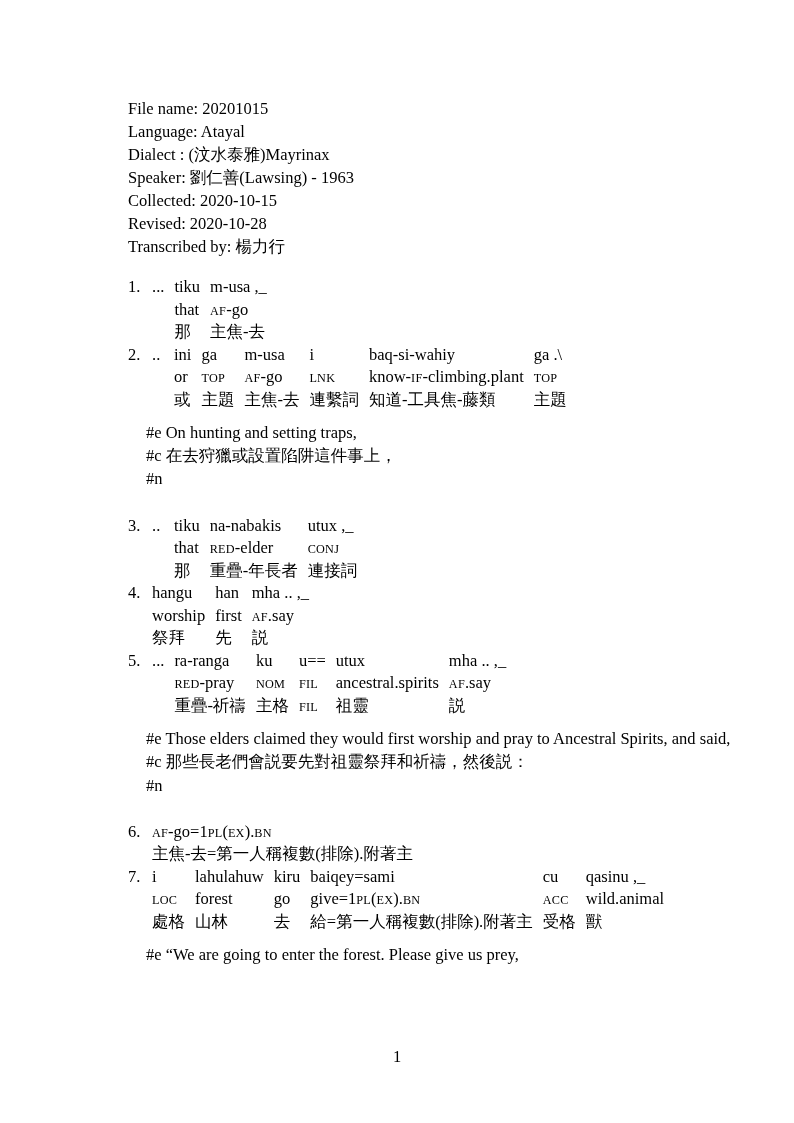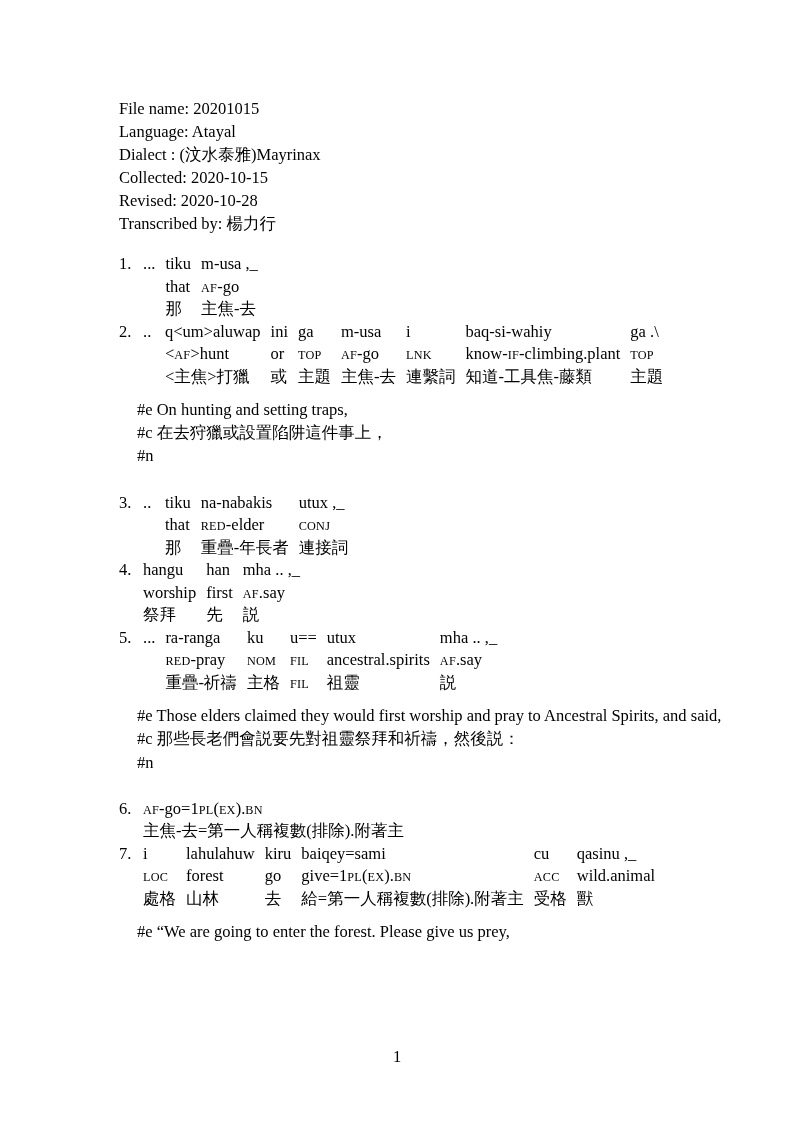--- a/index.html
+++ b/index.html
@@ -3,21 +3,21 @@
 <meta charset="utf-8">
 <style>
   html, body { margin: 0; padding: 0; }
   body {
     width: 794px; height: 1123px;
     background: #ffffff; color: #000000;
     font-family: "Liberation Serif", "DejaVu Serif", serif;
     font-size: 16.5px;
     position: relative; overflow: hidden;
   }
-  .page { position: absolute; inset: 0; padding-top: 97px; box-sizing: border-box; }
+  .page { position: absolute; inset: 0; padding-top: 97px; box-sizing: border-box; padding-left: 9px; }
 
   
   .meta { margin-left: 119px; margin-bottom: 18px; }
   .meta-line { line-height: 23px; white-space: pre; }
 
   
   .example { display: flex; align-items: flex-start; gap: 10px; margin-left: 119px; }
   .ex-num  { min-width: 14px; }
   .ex-prefix { min-width: 12px; }
   .word {}
@@ -32,20 +32,21 @@
   .pagenum { position: absolute; top: 1046px; left: 0; right: 0; text-align: center; line-height: 22px; }
 </style>
 </head>
 <body>
 
 <div class="page">
   <header class="meta" id="meta">
       <div class="meta-line">File name: 20201015</div>
       <div class="meta-line">Language: Atayal</div>
       <div class="meta-line">Dialect : (汶水泰雅)Mayrinax</div>
+      <div class="meta-line">Speaker: 劉仁善(Lawsing) - 1963</div>
       <div class="meta-line">Collected: 2020-10-15</div>
       <div class="meta-line">Revised: 2020-10-28</div>
       <div class="meta-line">Transcribed by: 楊力行</div>
     </header>
   <main id="content">
       <div class="example">
         <div class="ex-num">
           <div class="t1">1.</div>
         </div>
         <div class="ex-prefix">
@@ -63,25 +64,20 @@
         </div>
       </div>
       <div class="example">
         <div class="ex-num">
           <div class="t1">2.</div>
         </div>
         <div class="ex-prefix">
           <div class="t1">..</div>
         </div>
         <div class="word">
-          <div class="t1">q&lt;um&gt;aluwap</div>
-          <div class="t2">&lt;<span class="sc">AF</span>&gt;hunt</div>
-          <div class="t3">&lt;主焦&gt;打獵</div>
-        </div>
-        <div class="word">
           <div class="t1">ini</div>
           <div class="t2">or</div>
           <div class="t3">或</div>
         </div>
         <div class="word">
           <div class="t1">ga</div>
           <div class="t2"><span class="sc">TOP</span></div>
           <div class="t3">主題</div>
         </div>
         <div class="word">

